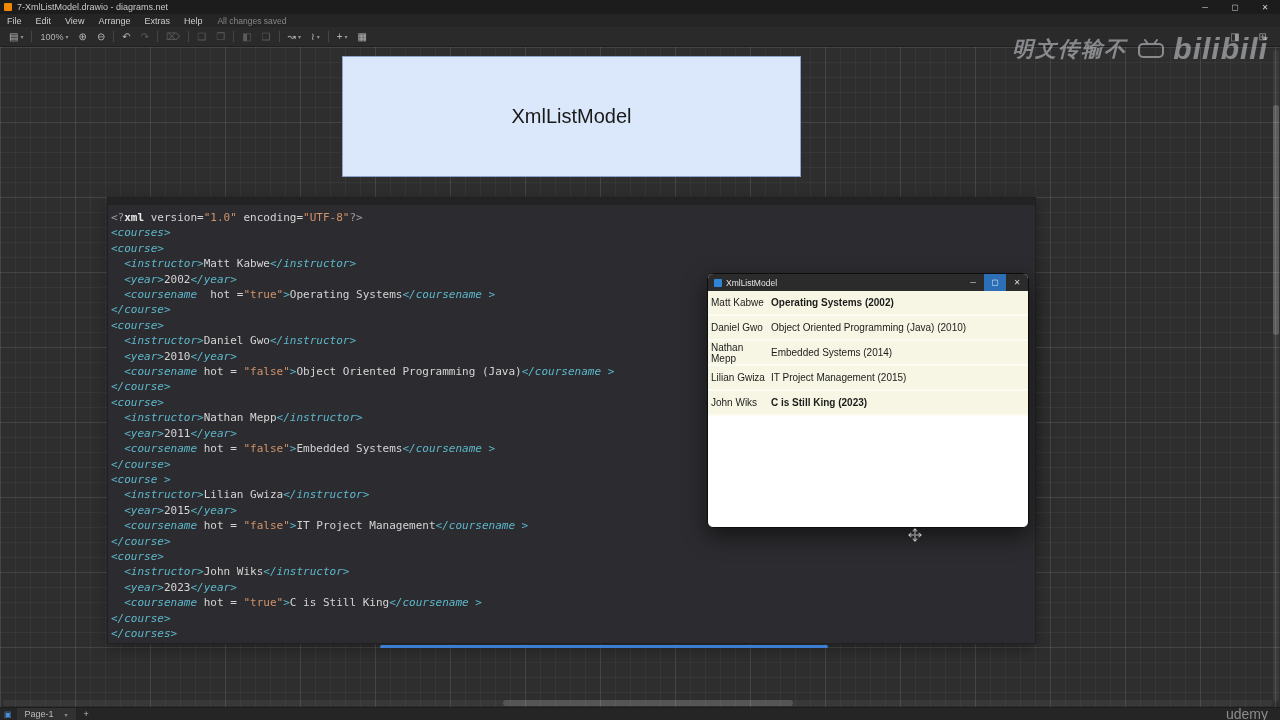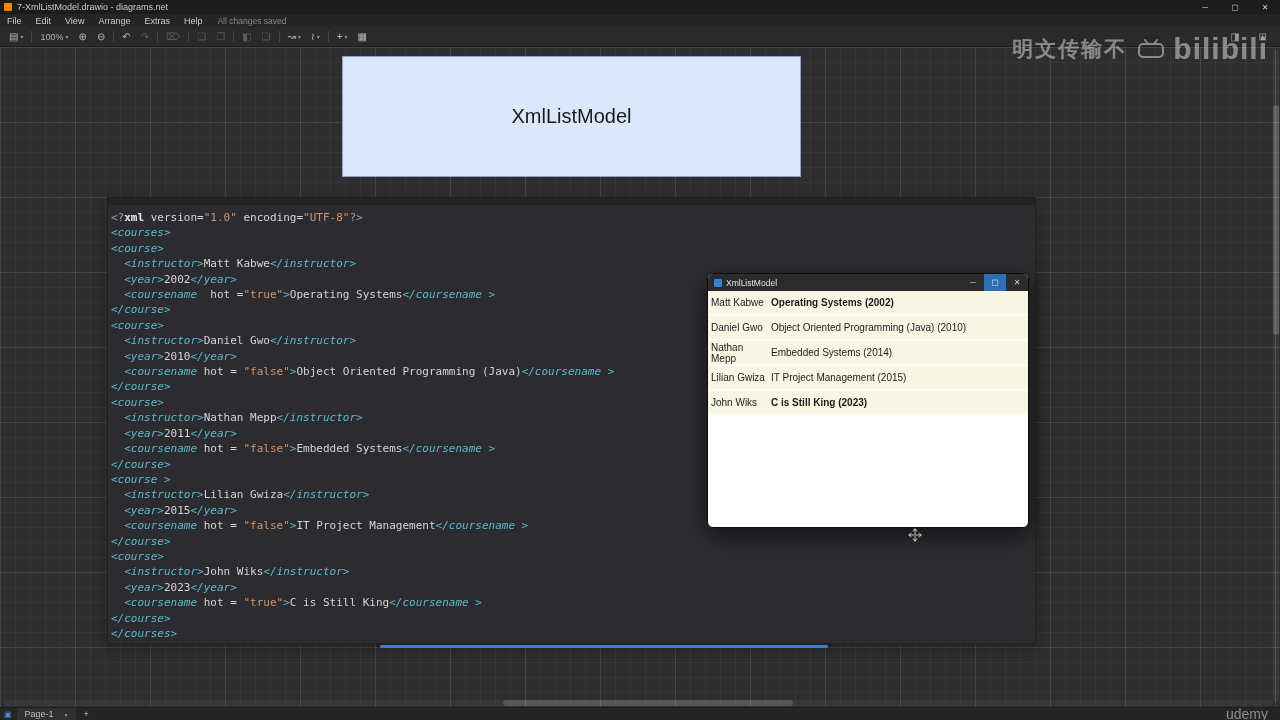--- a/index.html
+++ b/index.html
@@ -82,21 +82,21 @@
   .cursor-move { position:absolute; left:908px; top:481px; z-index:60; }
 
   
   .v-scroll { position:absolute; right:1px; top:3px; width:6px; height:652px; background:rgba(255,255,255,0.06); border-radius:3px; }
   .v-thumb { position:absolute; top:55px; left:0; width:6px; height:230px; background:rgba(255,255,255,0.18); border-radius:3px; }
   .h-scroll { position:absolute; left:3px; bottom:1px; height:6px; width:1270px; background:rgba(255,255,255,0.05); border-radius:3px; }
   .h-thumb { position:absolute; left:500px; top:0; height:6px; width:290px; background:rgba(255,255,255,0.15); border-radius:3px; }
 
   
   .watermark { position:absolute; top:32px; right:12px; display:flex; align-items:center; gap:10px;
-               z-index:80; opacity:0.5; color:#e3e6ea; pointer-events:none; }
+               z-index:80; opacity:0.5; color:#e3e6ea; pointer-events:none;font-style:italic; }
   .wm-text { font-size:21px; font-weight:bold; letter-spacing:2px; }
   .wm-brand { font-size:30px; font-weight:bold; letter-spacing:1px; display:flex; align-items:center; gap:8px; }
 
   
   .footer { position:absolute; bottom:0; left:0; right:0; height:13px; background:#252526;
             border-top:1px solid #1c1c1c; display:flex; align-items:center;
             font-size:9px; color:#bdbdbd; z-index:40; }
   .footer-icon { color:#4a90d9; margin:0 5px 0 4px; font-size:8px; }
   .page-tab { background:#313132; height:100%; padding:0 8px; display:flex; align-items:center; gap:11px; }
   .add-page { padding:0 8px; }

